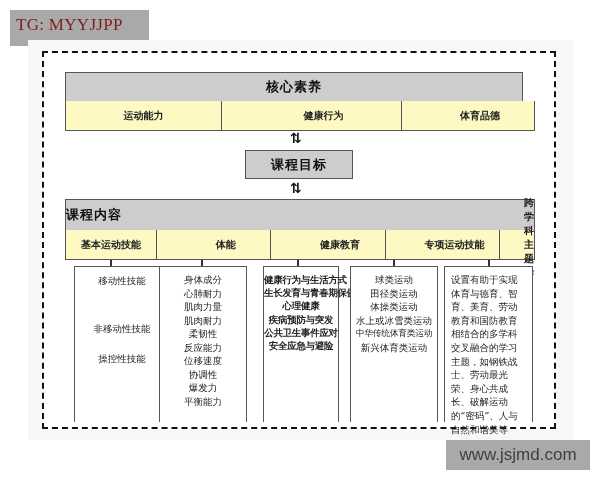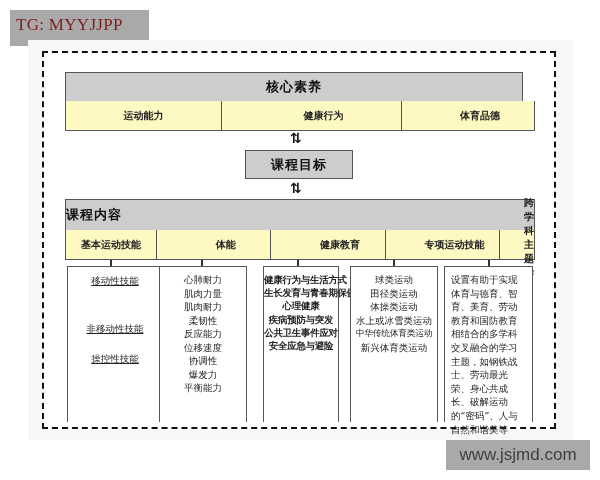--- a/index.html
+++ b/index.html
@@ -106,27 +106,28 @@
     <span class="cell-text">跨学科主题学习</span>
   </div>
 </div>
 
 <div class="vline" style="left:110px; top:260px; height:7px;"></div>
 <div class="vline" style="left:201px; top:260px; height:7px;"></div>
 <div class="vline" style="left:297px; top:260px; height:7px;"></div>
 <div class="vline" style="left:393px; top:260px; height:7px;"></div>
 <div class="vline" style="left:488px; top:260px; height:7px;"></div>
 
-<div class="col-box basic" style="left:67px; width:96px;text-decoration:underline;">
+<div class="col-box basic" style="left:74px; width:96px;">
   <div class="item" style="line-height:16px; margin-bottom:14px;">移动性技能</div>
   <div class="item" style="line-height:16px; margin-bottom:14px;margin-top:32px;">非移动性技能</div>
   <div class="item" style="line-height:16px;">操控性技能</div>
 </div>
 
 <div class="col-box fitness" style="left:159px; width:88px;">
+  <div class="item">身体成分</div>
   <div class="item">心肺耐力</div>
   <div class="item">肌肉力量</div>
   <div class="item">肌肉耐力</div>
   <div class="item">柔韧性</div>
   <div class="item">反应能力</div>
   <div class="item">位移速度</div>
   <div class="item">协调性</div>
   <div class="item">爆发力</div>
   <div class="item">平衡能力</div>
 </div>

